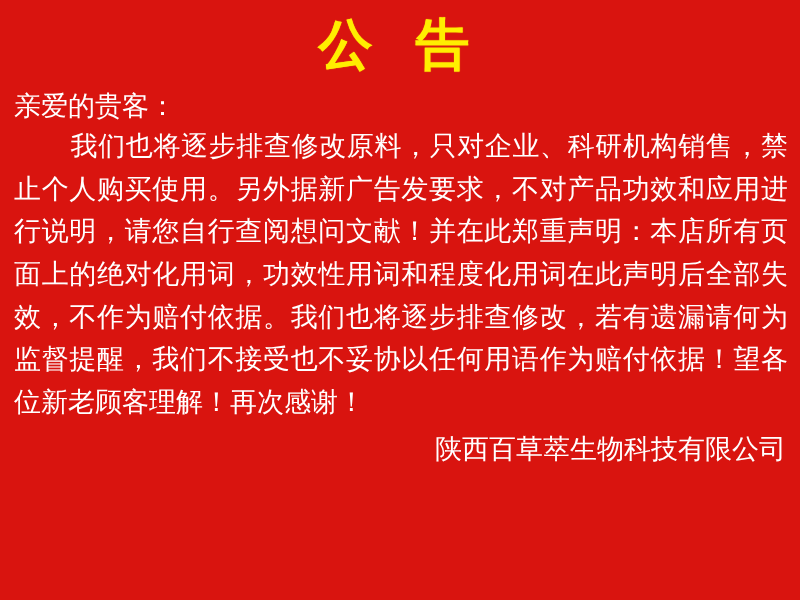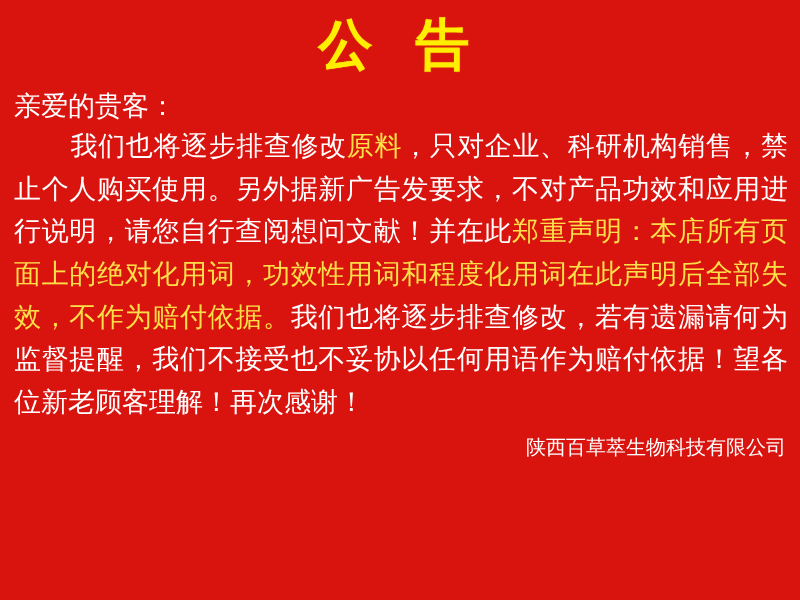--- a/index.html
+++ b/index.html
@@ -43,28 +43,29 @@
     line-height: 1.58;
     padding: 0 12px 0 14px;
     text-align: justify;
     text-justify: inter-ideograph;
   }
   .bodytext .indent {
     display: inline-block;
     width: 56px;
   }
   .hl {
-    color: #fde047;
+    color: #ffffff;
   }
   .signature {
     color: #ffffff;
-    font-size: 20px;
+    font-size: 27px;
     text-align: right;
     padding: 10px 14px 0 0;
     line-height: 1.3;
+    font-family: Liberation Mono, monospace;
   }
 </style>
 </head>
 <body>
 
 <div class="notice">
 
   <div class="title">公 告</div>
 
   <div class="salutation">亲爱的贵客：</div>

